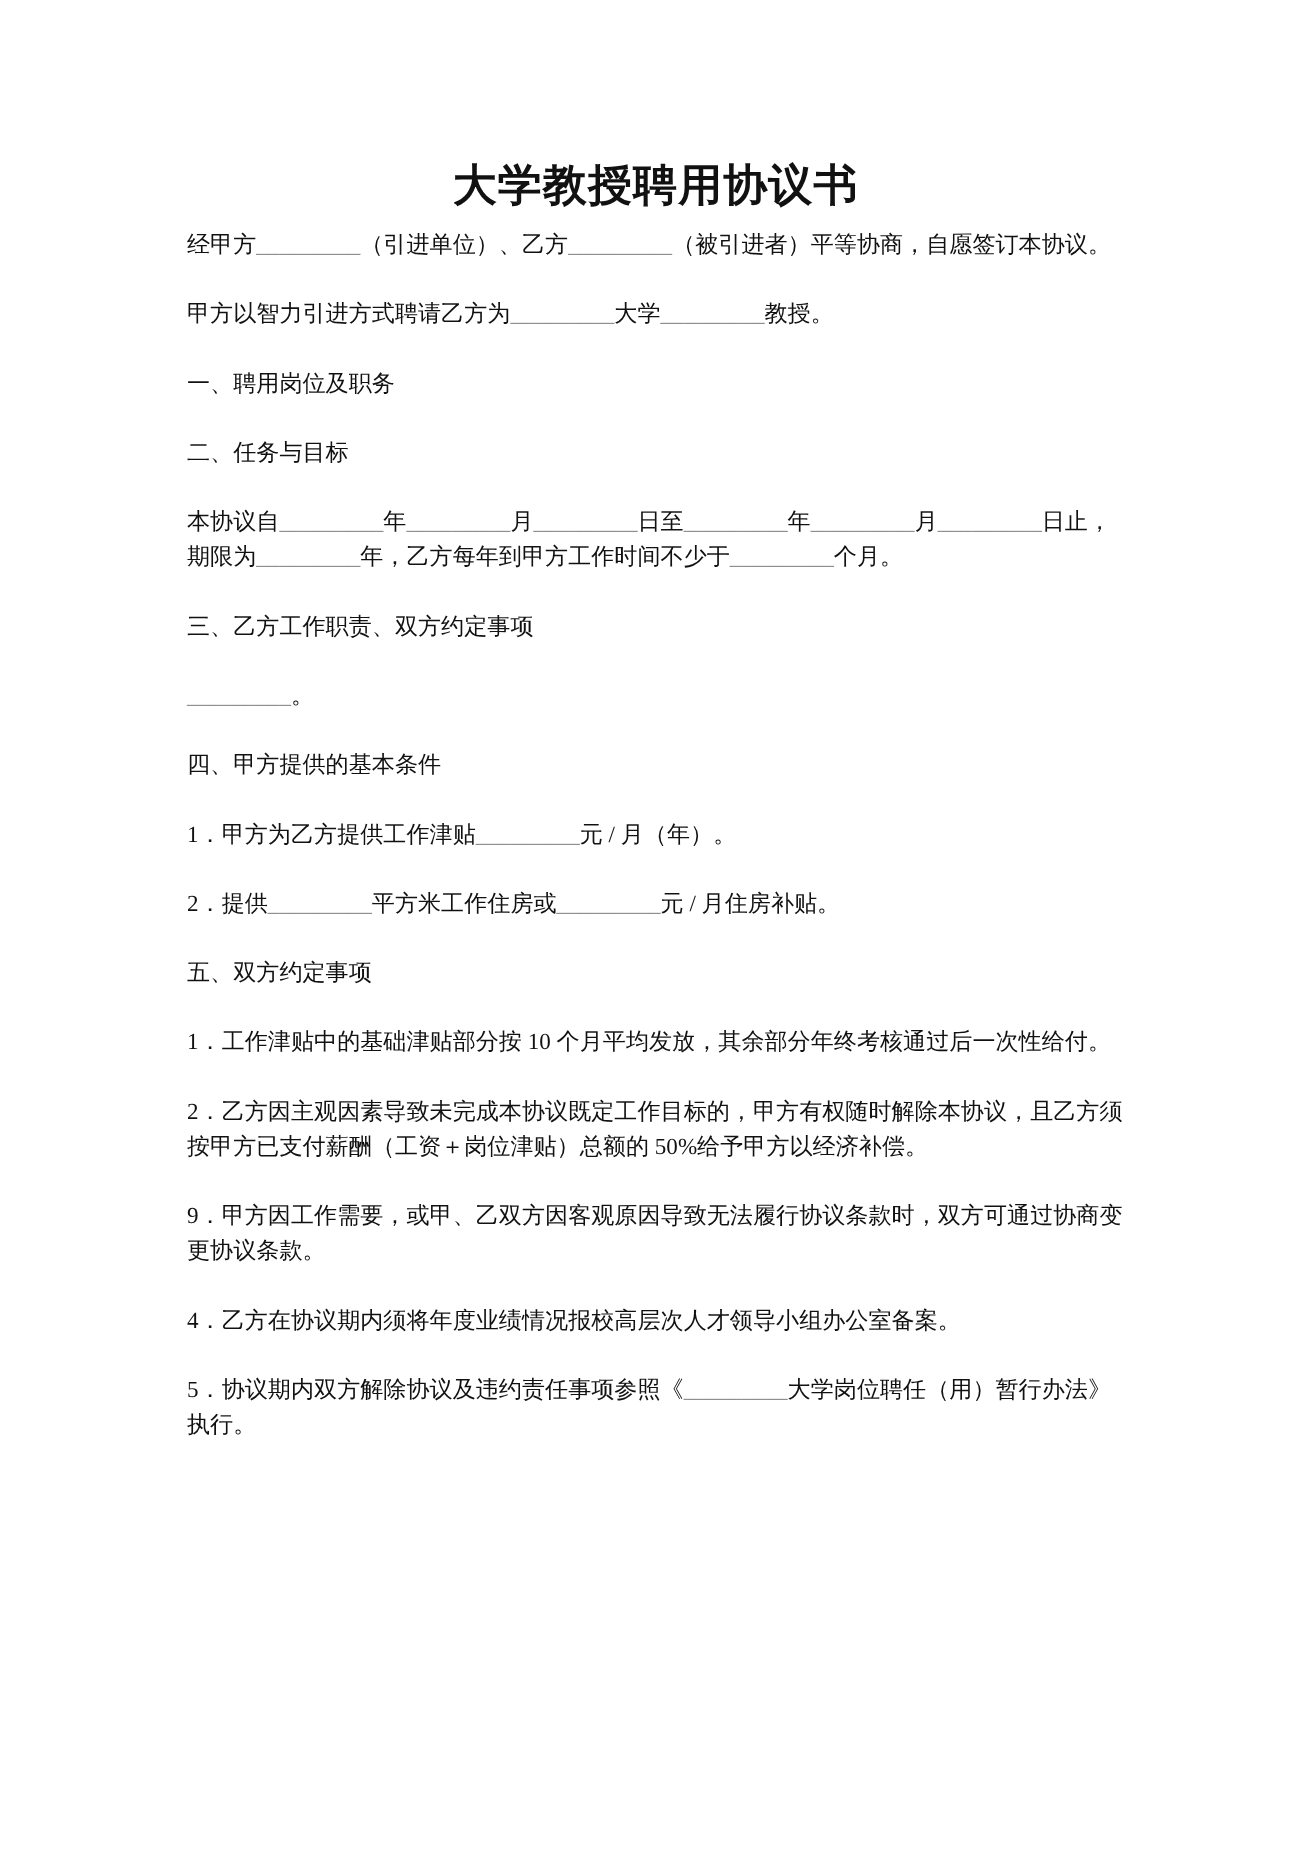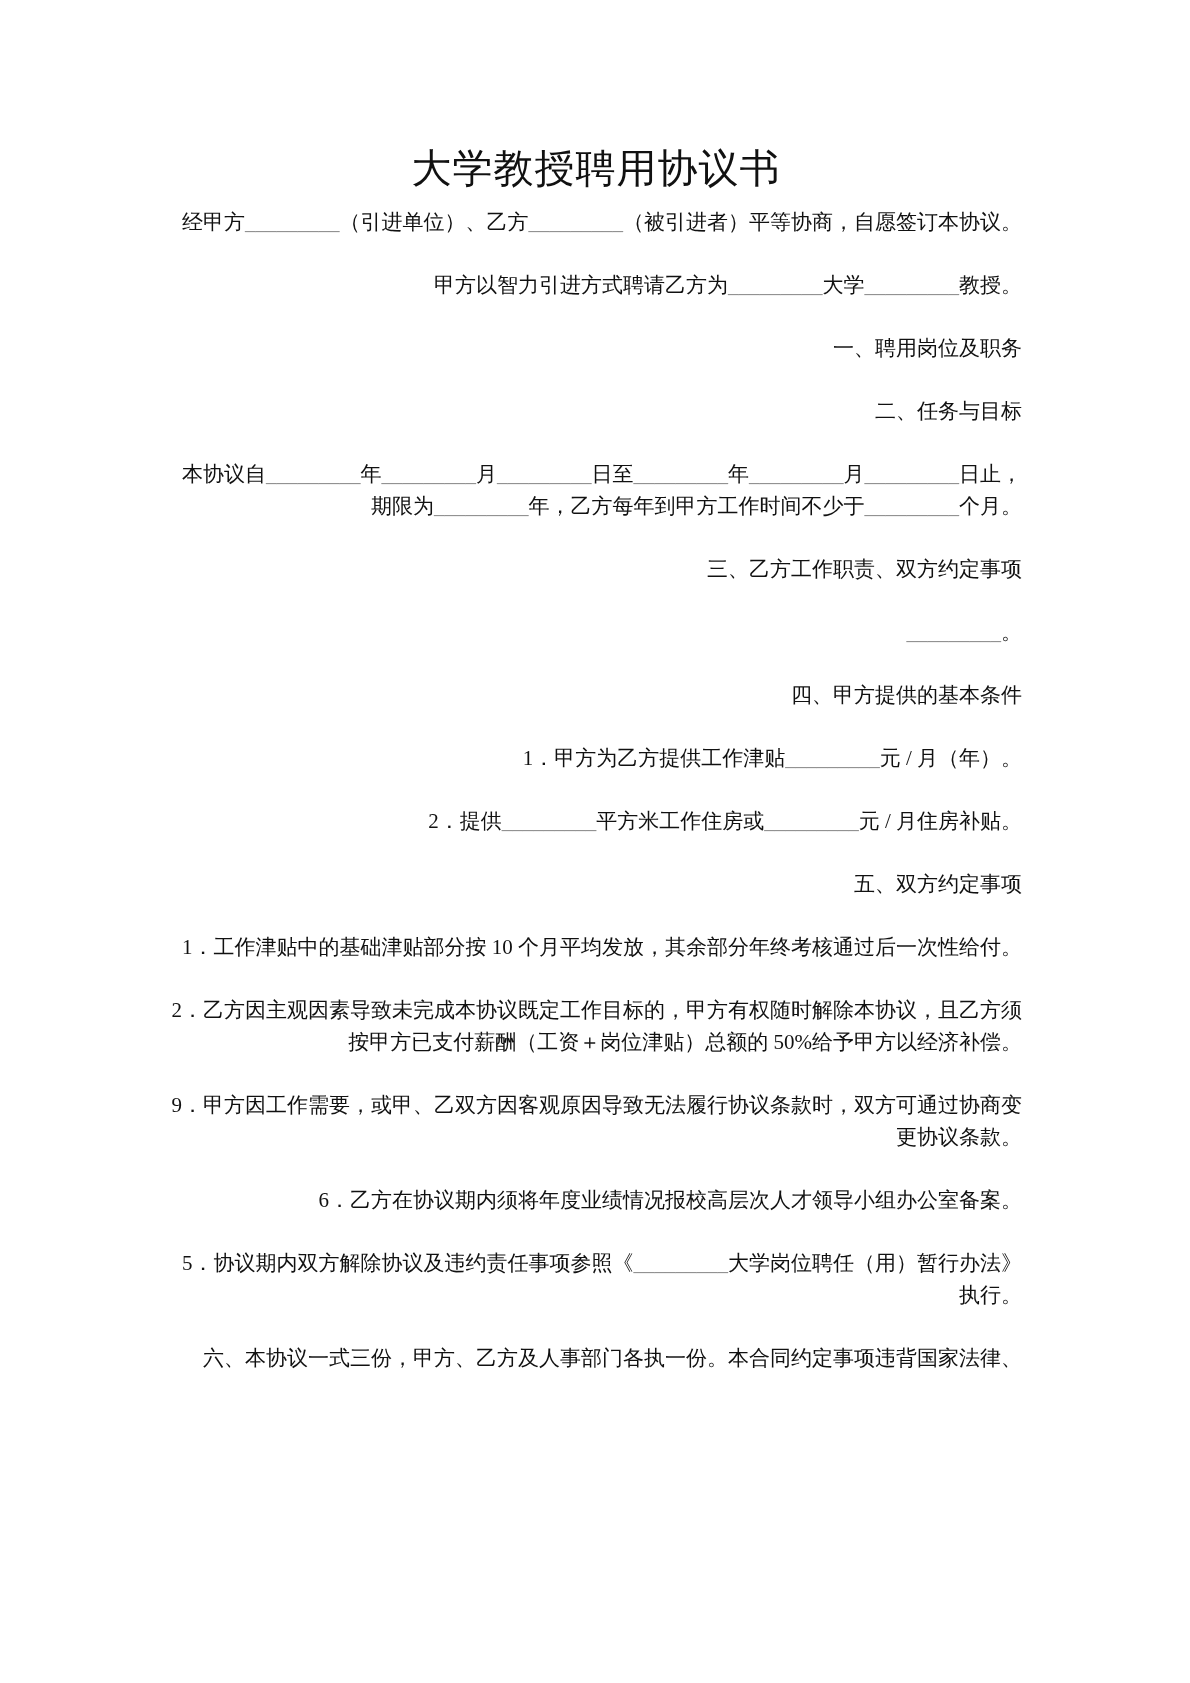--- a/index.html
+++ b/index.html
@@ -20,30 +20,30 @@
     height: 1683px;
     background: var(--page-bg);
     color: var(--text-color);
     padding: 146px 168px 40px 170px;
     font-family: "Liberation Serif", "DejaVu Serif", serif;
     overflow: hidden;
   }
   .title {
     font-size: 40px;
     line-height: 46px;
-    font-weight: normal;
+    font-weight: bold;
     text-align: center;
     margin: 0 0 14px 0;
     letter-spacing: 1px;
   }
   .para {
     font-size: 21px;
     line-height: 32px;
     margin: 0 0 31px 0;
-    text-align: right;
+    text-align: left;
     word-break: break-all;
     line-break: strict;
   }
   .blank {
     color: var(--blank-color);
     letter-spacing: 0;
   }
 </style>
 </head>
 <body>
@@ -58,16 +58,15 @@
   <p class="para">本协议自<span class="blank">_________</span>年<span class="blank">_________</span>月<span class="blank">_________</span>日至<span class="blank">_________</span>年<span class="blank">_________</span>月<span class="blank">_________</span>日止，期限为<span class="blank">_________</span>年，乙方每年到甲方工作时间不少于<span class="blank">_________</span>个月。</p>
   <p class="para">三、乙方工作职责、双方约定事项</p>
   <p class="para"><span class="blank">_________</span>。</p>
   <p class="para">四、甲方提供的基本条件</p>
   <p class="para">1．甲方为乙方提供工作津贴<span class="blank">_________</span>元 / 月（年）。</p>
   <p class="para">2．提供<span class="blank">_________</span>平方米工作住房或<span class="blank">_________</span>元 / 月住房补贴。</p>
   <p class="para">五、双方约定事项</p>
   <p class="para">1．工作津贴中的基础津贴部分按 10 个月平均发放，其余部分年终考核通过后一次性给付。</p>
   <p class="para">2．乙方因主观因素导致未完成本协议既定工作目标的，甲方有权随时解除本协议，且乙方须按甲方已支付薪酬（工资＋岗位津贴）总额的 50%给予甲方以经济补偿。</p>
   <p class="para">9．甲方因工作需要，或甲、乙双方因客观原因导致无法履行协议条款时，双方可通过协商变更协议条款。</p>
-  <p class="para">6．乙方在协议期内须将年度业绩情况报校高层次人才领导小组办公室备案。</p>
+  <p class="para">4．乙方在协议期内须将年度业绩情况报校高层次人才领导小组办公室备案。</p>
   <p class="para">5．协议期内双方解除协议及违约责任事项参照《<span class="blank">_________</span>大学岗位聘任（用）暂行办法》执行。</p>
-  <p class="para">六、本协议一式三份，甲方、乙方及人事部门各执一份。本合同约定事项违背国家法律、</p>
 </div>
 
 </body></html>

